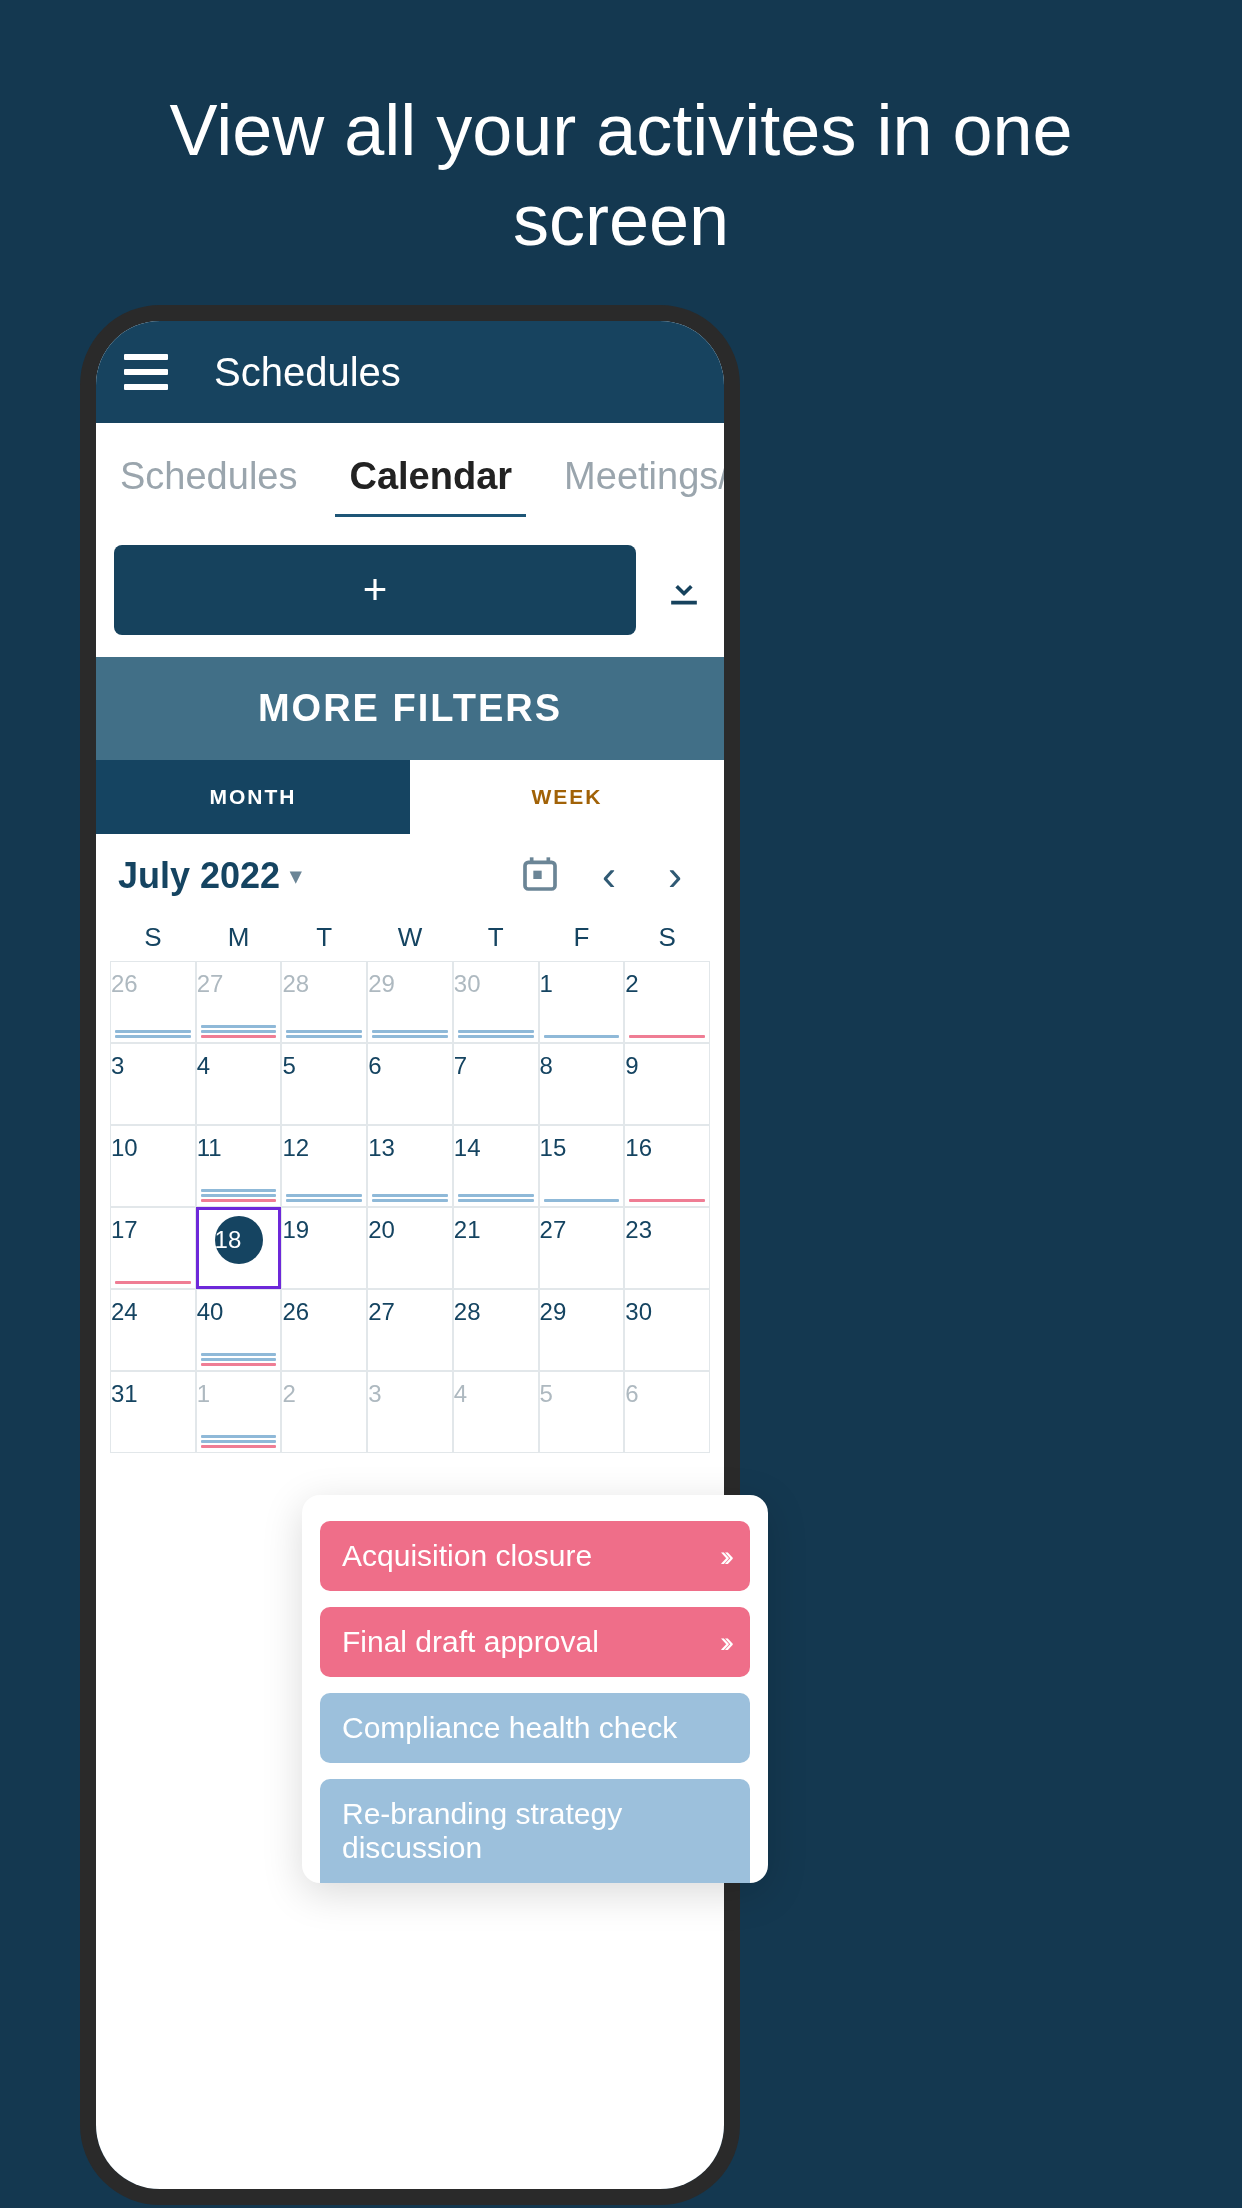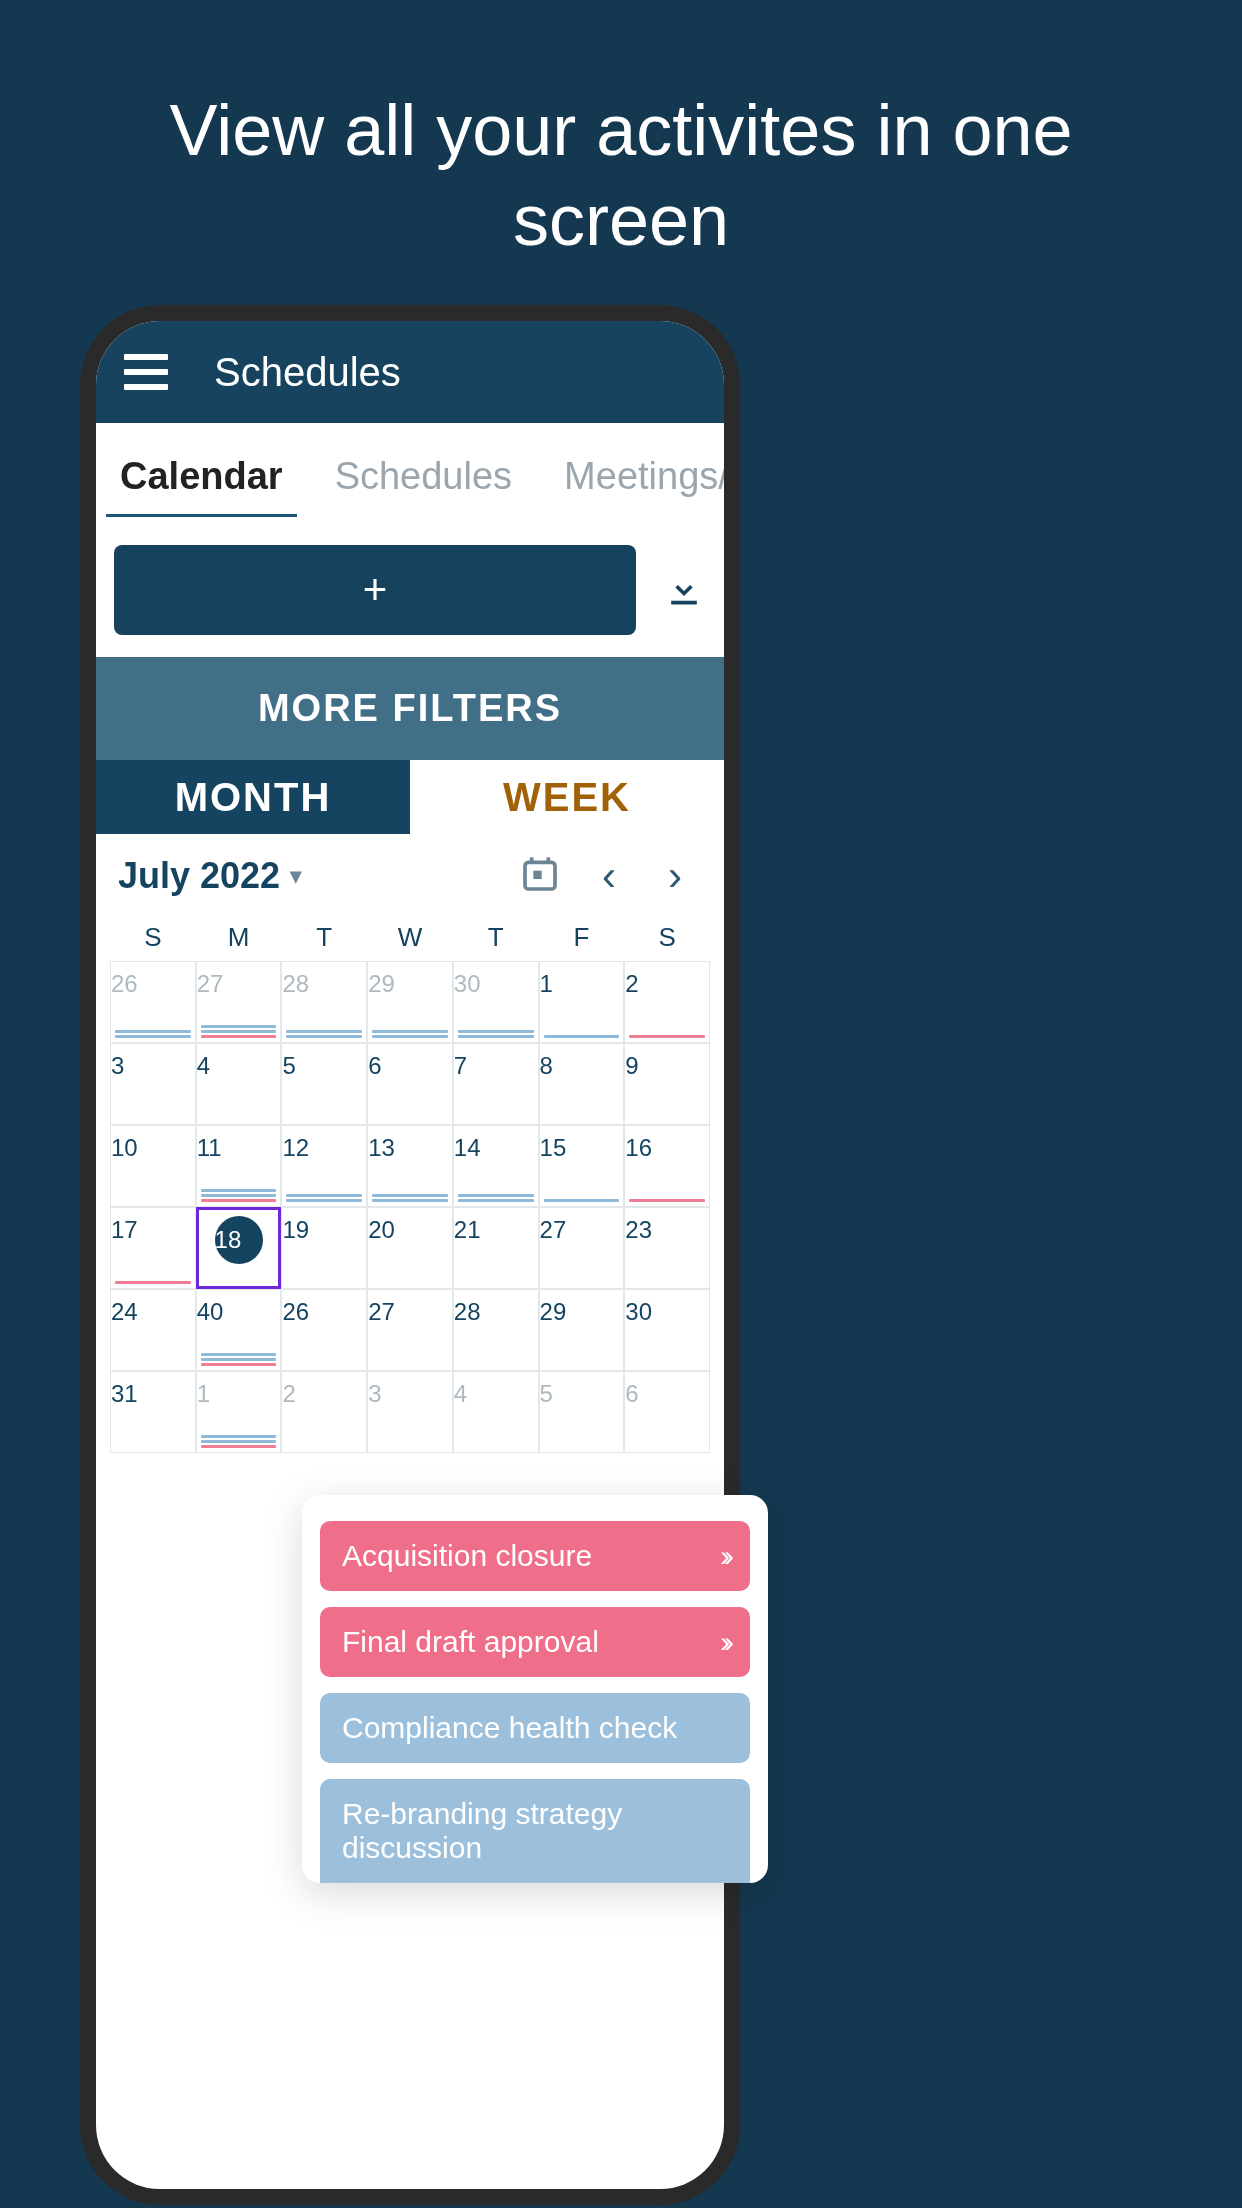--- a/index.html
+++ b/index.html
@@ -127,21 +127,21 @@
     cursor: pointer;
   }
 
   
   .view-toggle { display: flex; height: 74px; }
   .view-toggle > div {
     flex: 1;
     display: flex;
     align-items: center;
     justify-content: center;
-    font-size: 40px;
+    font-size: 21px;
     font-weight: 700;
     letter-spacing: 2px;
     cursor: pointer;
   }
   .view-toggle .active { background: #154461; color: #fff; }
   .view-toggle .inactive { background: #fff; color: #a16207; }
 
   
   .month-row {
     display: flex;
@@ -258,22 +258,22 @@
     <div class="app-header">
       <div class="hamburger">
         <span></span>
           <span></span>
           <span></span>
       </div>
       <div class="app-title">Schedules</div>
     </div>
 
     <div class="tabs">
+      <div class="tab">Schedules</div>
       <div class="tab active">Calendar</div>
-      <div class="tab">Schedules</div>
       <div class="tab">Meetings/Ev</div>
     </div>
 
     <div class="add-row">
       <div class="add-btn">
         <span class="plus">+</span>
       </div>
       <div class="download-icon">
         <svg viewBox="0 0 24 24" width="44" height="44" fill="currentColor">
           <path d="M12 3v10.6l3.3-3.3 1.4 1.4L12 16.4 7.3 11.7l1.4-1.4L12 13.6V3h0zM5 19h14v2H5z"></path>

